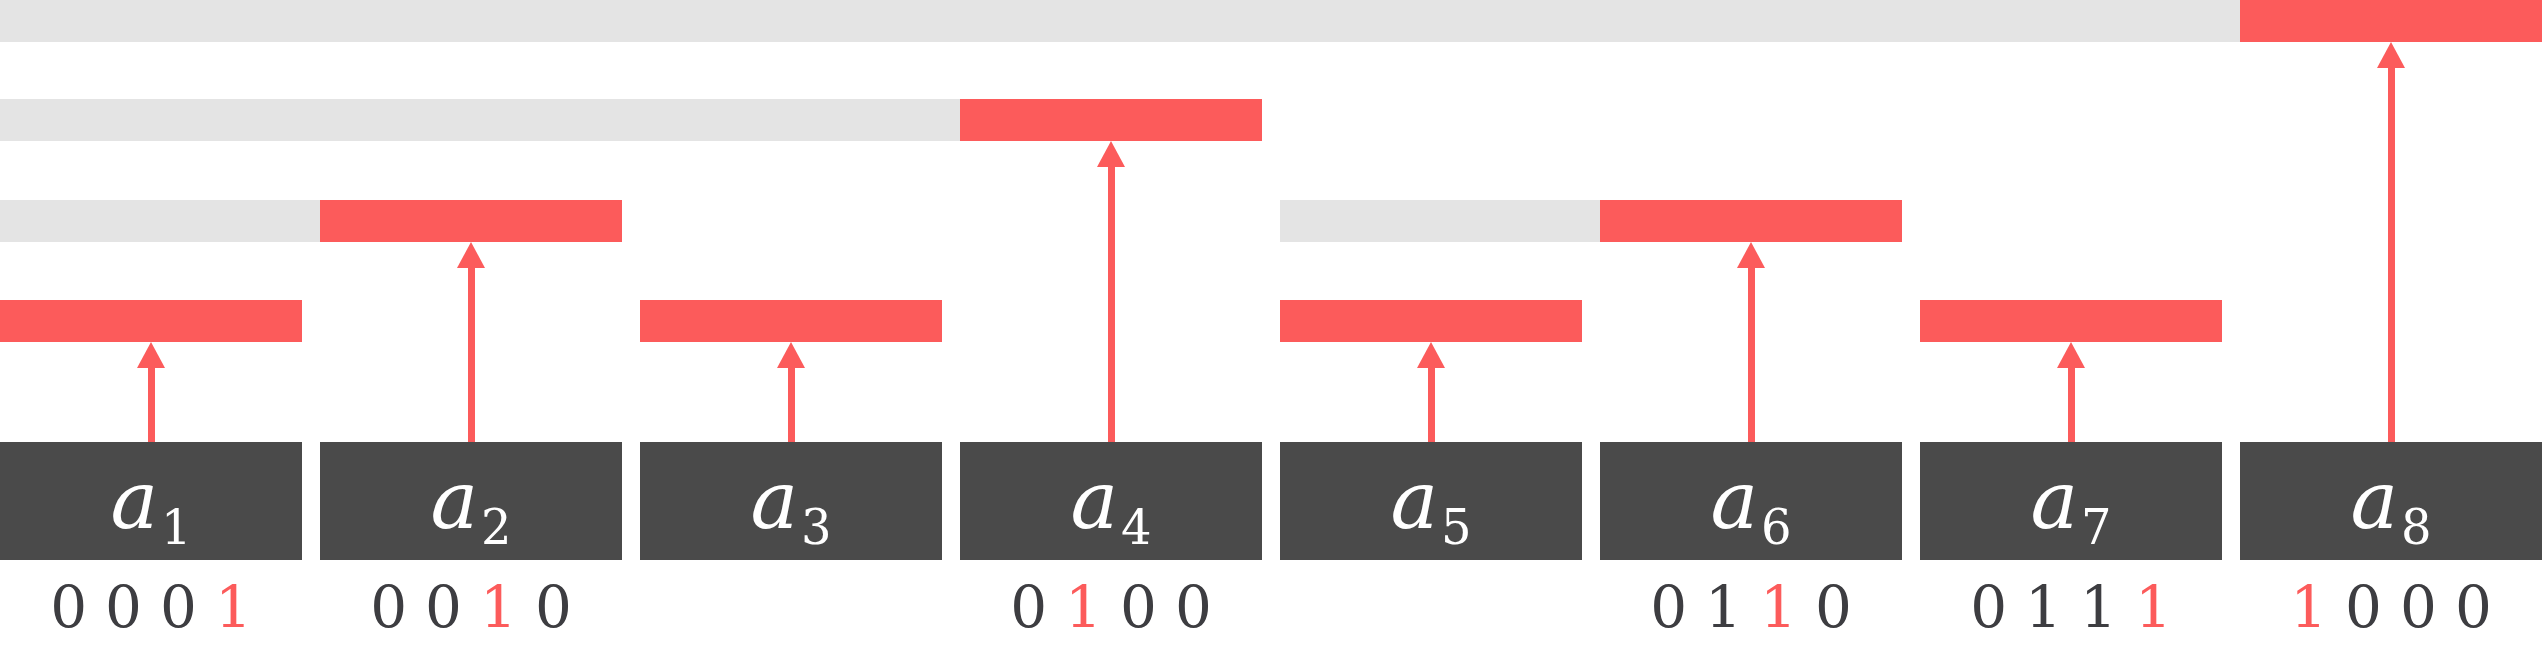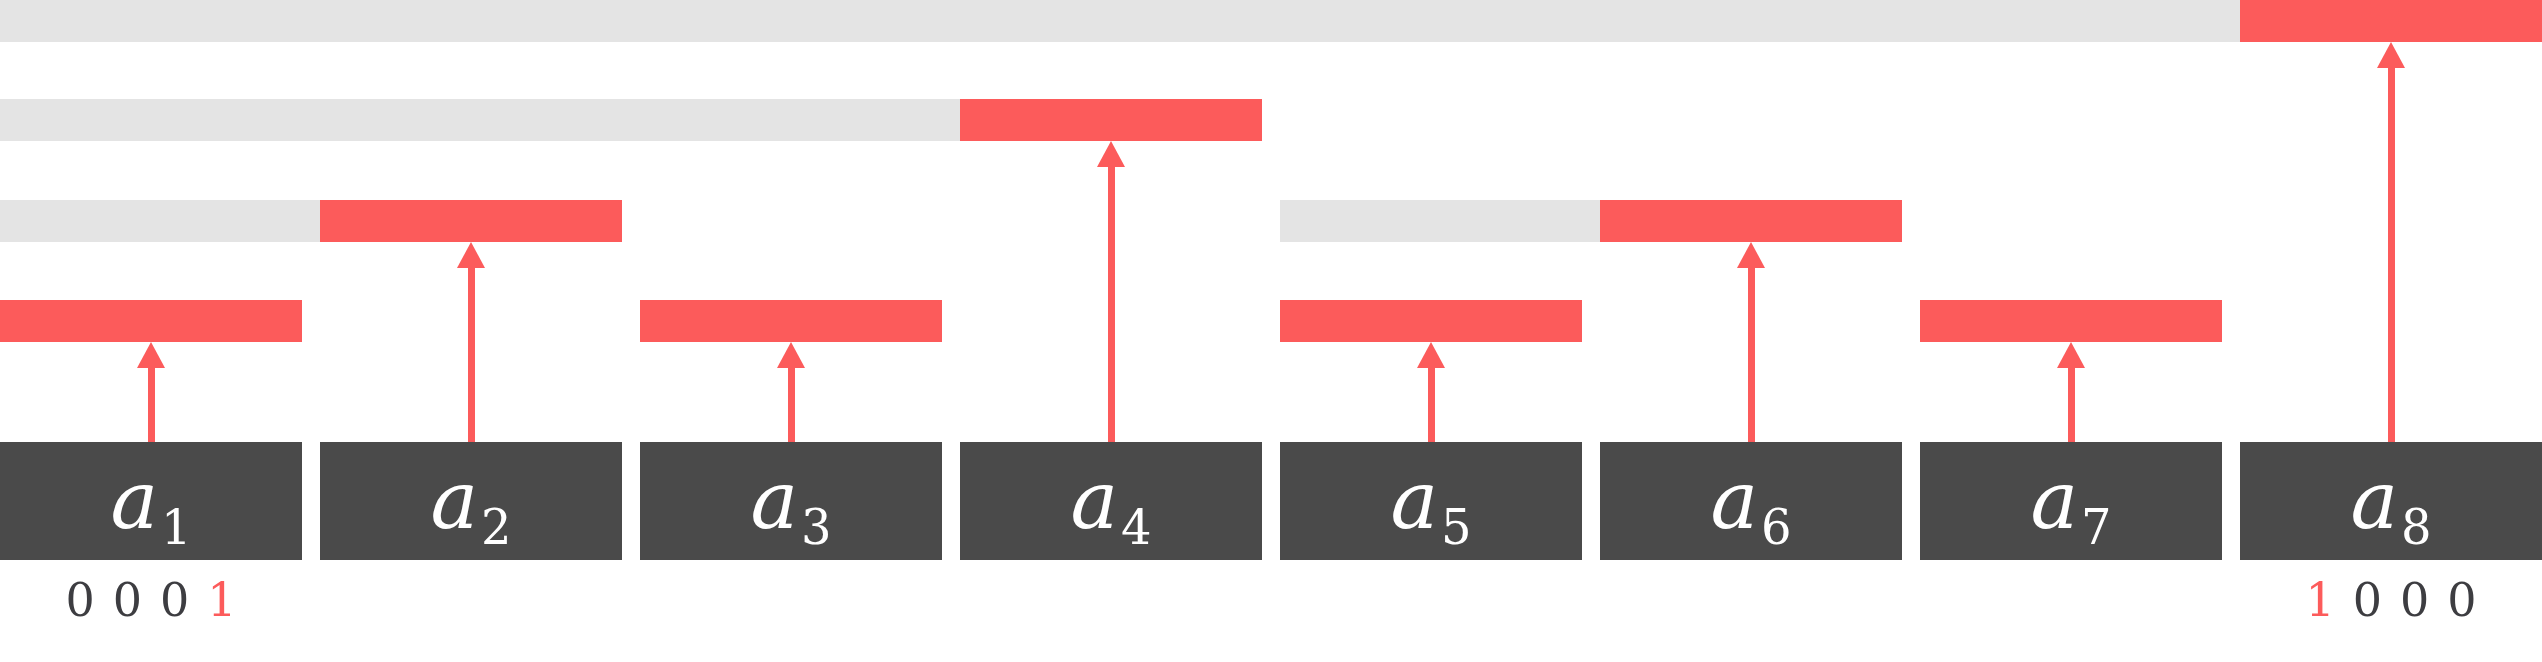--- a/index.html
+++ b/index.html
@@ -26,21 +26,21 @@
     position:absolute;top:442px;width:302px;height:118px;
     background:var(--box);color:var(--boxtext);
     display:flex;align-items:center;justify-content:center;
   }
   .lbl{display:flex;align-items:baseline;line-height:1;}
   .lbl .base{font-style:italic;font-size:80px;line-height:1;}
   .lbl .sub{font-size:48px;line-height:1;position:relative;top:16px;margin-left:3px;}
   
   .bits{
     position:absolute;top:574px;width:302px;text-align:center;
-    font-size:46px;line-height:1.15;color:var(--digit);white-space:nowrap;
+    font-size:58px;line-height:1.15;color:var(--digit);white-space:nowrap;
   }
   .digit{display:inline-block;margin:0 9px;}
   .digit[data-style="red"]{color:var(--red);}
   
   .arrow{position:absolute;width:28px;}
   .arrow .head{
     position:absolute;top:0;left:0;width:0;height:0;
     border-left:14px solid transparent;border-right:14px solid transparent;
     border-bottom:26px solid var(--red);
   }
@@ -154,17 +154,29 @@
   <div class="box col8">
       <span class="lbl">
         <span class="base">a</span>
         <span class="sub">8</span>
       </span>
     </div>
 
   <div class="bits col1">
     <span class="digit" data-style="dark">0</span><span class="digit" data-style="dark">0</span><span class="digit" data-style="dark">0</span><span class="digit" data-style="red">1</span>
   </div>
+  <div class="bits col2">
+    <span class="digit" data-style="dark">0</span><span class="digit" data-style="dark">0</span><span class="digit" data-style="red">1</span><span class="digit" data-style="dark">0</span>
+  </div>
+  <div class="bits col4">
+    <span class="digit" data-style="dark">0</span><span class="digit" data-style="red">1</span><span class="digit" data-style="dark">0</span><span class="digit" data-style="dark">0</span>
+  </div>
+  <div class="bits col6">
+    <span class="digit" data-style="dark">0</span><span class="digit" data-style="dark">1</span><span class="digit" data-style="red">1</span><span class="digit" data-style="dark">0</span>
+  </div>
+  <div class="bits col7">
+    <span class="digit" data-style="dark">0</span><span class="digit" data-style="dark">1</span><span class="digit" data-style="dark">1</span><span class="digit" data-style="red">1</span>
+  </div>
   <div class="bits col8">
     <span class="digit" data-style="red">1</span><span class="digit" data-style="dark">0</span><span class="digit" data-style="dark">0</span><span class="digit" data-style="dark">0</span>
   </div>
 
 </div>
 
 </body></html>

